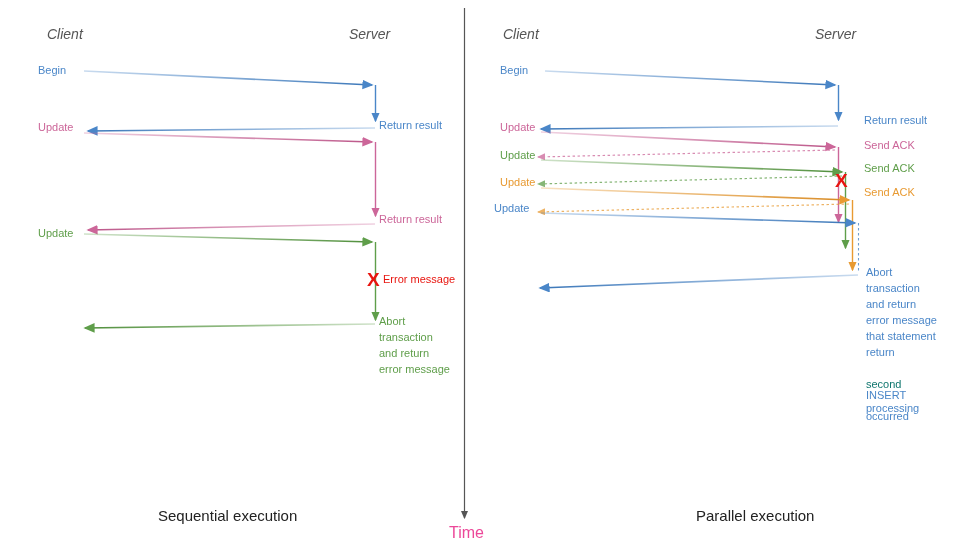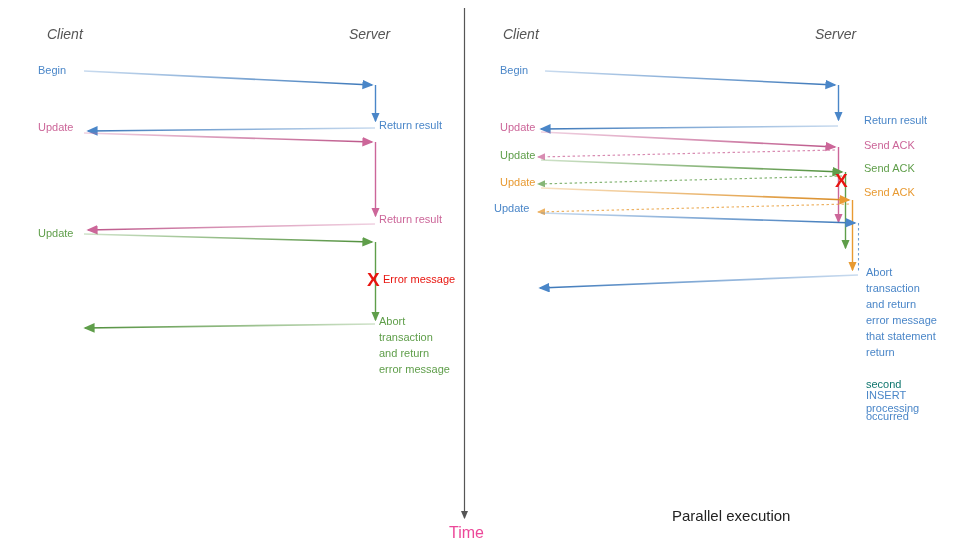--- a/index.html
+++ b/index.html
@@ -141,20 +141,21 @@
   <div class="msg" style="left:38px;top:226px;color:#5f9e4a;">Update</div>
 
   <div class="xmark" style="left:367px;top:270px;">X</div>
   <div class="msg" style="left:383px;top:272px;color:#e8150f;">Error message</div>
 
   <div class="msg" style="left:379px;top:314px;color:#5f9e4a;">Abort</div>
   <div class="msg" style="left:379px;top:330px;color:#5f9e4a;">transaction</div>
   <div class="msg" style="left:379px;top:346px;color:#5f9e4a;">and return</div>
   <div class="msg" style="left:379px;top:362px;color:#5f9e4a;">error message</div>
 
+  <div class="caption" style="left:158px;top:507px;">Sequential execution</div>
 
   <div class="axis-label" style="left:449px;top:524px;">Time</div>
 
   <div class="lane-title" style="left:503px;top:26px;">Client</div>
   <div class="lane-title" style="left:815px;top:26px;">Server</div>
 
   <div class="msg" style="left:500px;top:63px;color:#4a86c8;">Begin</div>
 
   <div class="msg" style="left:864px;top:113px;color:#4a86c8;">Return result</div>
 
@@ -175,15 +176,15 @@
   <div class="msg" style="left:866px;top:281px;color:#4a86c8;">transaction</div>
   <div class="msg" style="left:866px;top:297px;color:#4a86c8;">and return</div>
   <div class="msg" style="left:866px;top:313px;color:#4a86c8;">error message</div>
   <div class="msg" style="left:866px;top:329px;color:#4a86c8;">that statement</div>
   <div class="msg" style="left:866px;top:345px;color:#4a86c8;">return</div>
   <div class="msg" style="left:866px;top:361px;color:#4a86c8;margin-top:40px;">processing</div>
   <div class="msg" style="left:866px;top:377px;color:#0f766e;">second</div>
   <div class="msg" style="left:866px;top:388px;color:#4a86c8;">INSERT</div>
   <div class="msg" style="left:866px;top:409px;color:#4a86c8;">occurred</div>
 
-  <div class="caption" style="left:672px;top:507px;">Parallel execution</div>
+  <div class="caption" style="left:696px;top:507px;">Parallel execution</div>
 
 </div>
 
 </body></html>

